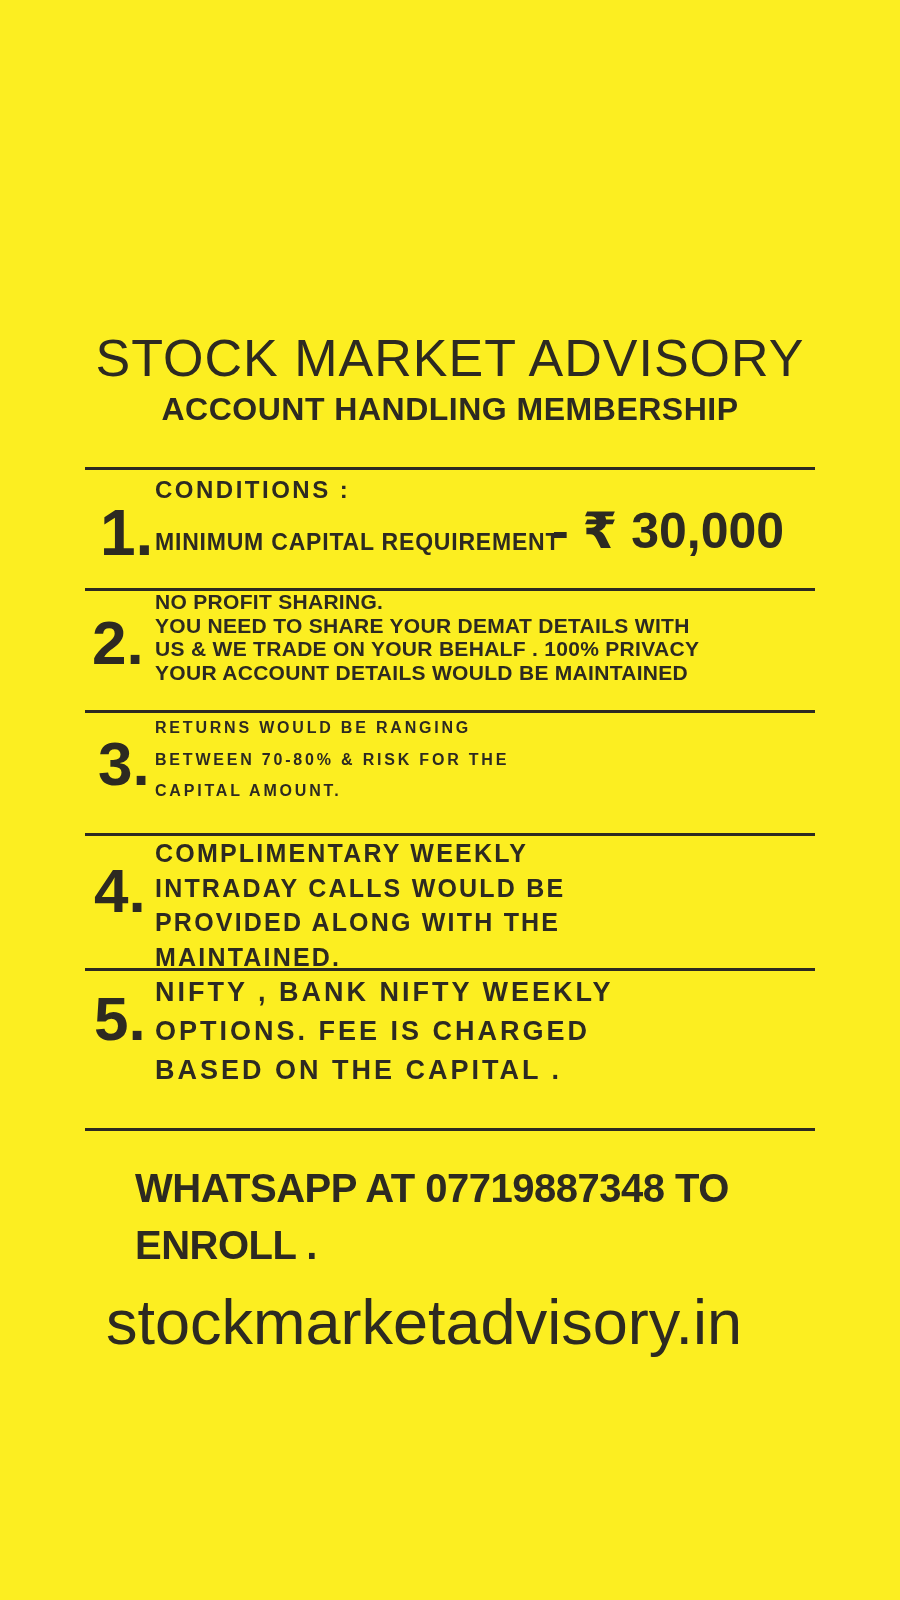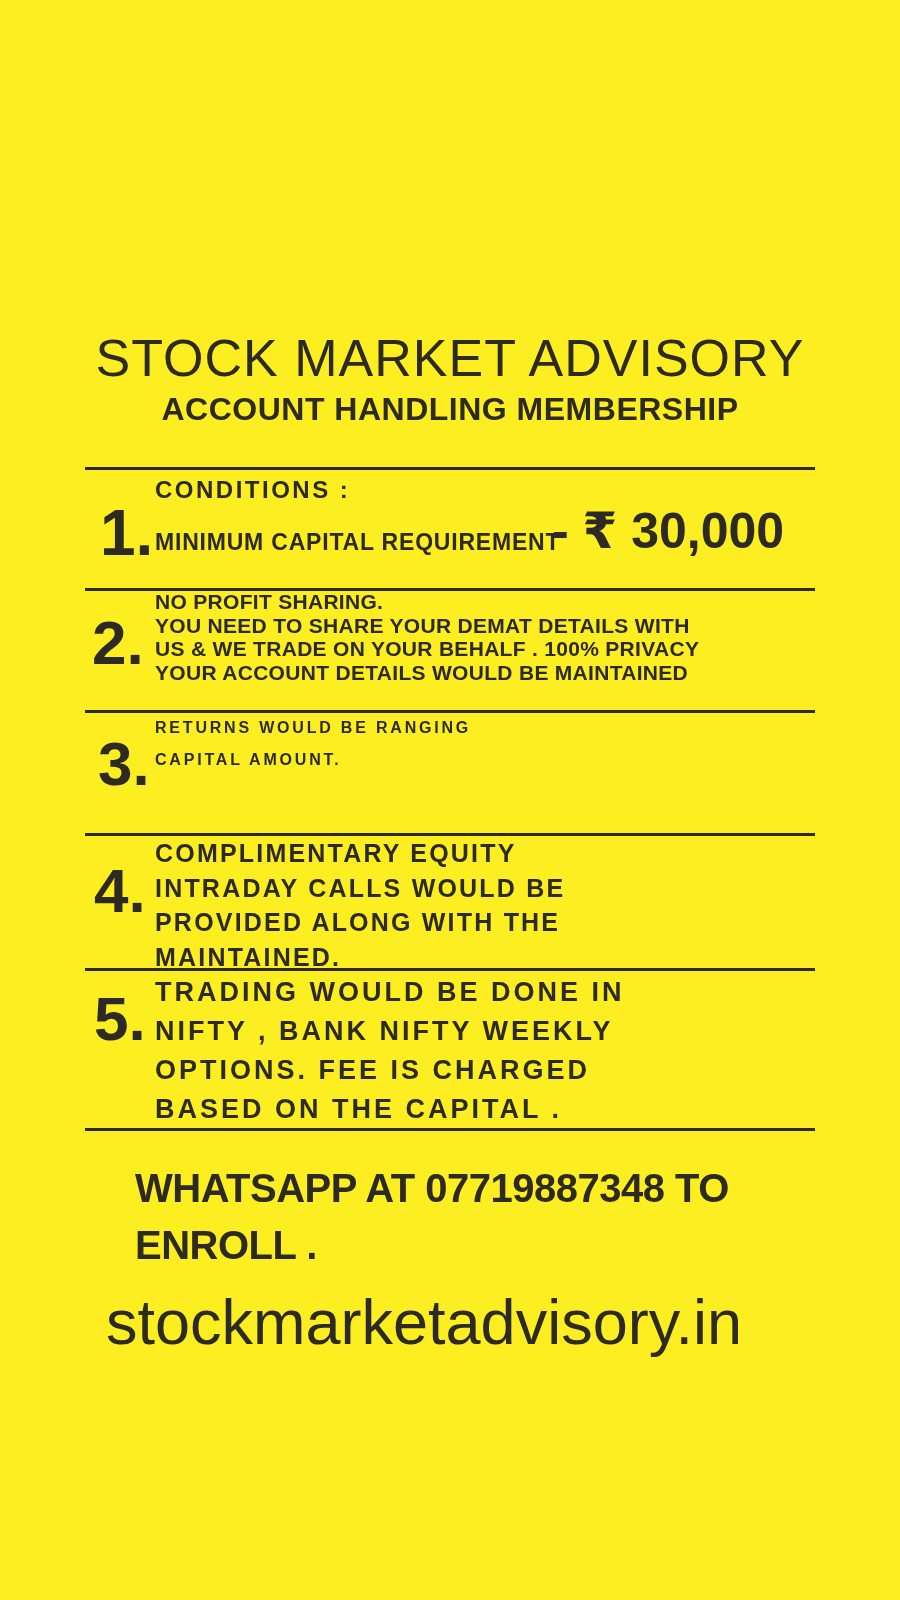--- a/index.html
+++ b/index.html
@@ -79,38 +79,38 @@
   <span>YOU NEED TO SHARE YOUR DEMAT DETAILS WITH</span>
   <span>US &amp; WE TRADE ON YOUR BEHALF . 100% PRIVACY</span>
   <span>YOUR ACCOUNT DETAILS WOULD BE MAINTAINED</span>
 </div>
 
 <div class="rule rule-3"></div>
 
 <div class="abs item-number num-3">3.</div>
 <div class="abs item-lines lines-3">
   <span>RETURNS WOULD BE RANGING</span>
+  <span>BETWEEN 70-80% &amp; RISK FOR THE</span>
   <span>CAPITAL AMOUNT.</span>
 </div>
 
 <div class="rule rule-4"></div>
 
 <div class="abs item-number num-4">4.</div>
 <div class="abs item-lines lines-4">
-  <span>COMPLIMENTARY EQUITY</span>
+  <span>COMPLIMENTARY WEEKLY</span>
   <span>INTRADAY CALLS WOULD BE</span>
   <span>PROVIDED ALONG WITH THE</span>
   <span>MAINTAINED.</span>
 </div>
 
 <div class="rule rule-5"></div>
 
 <div class="abs item-number num-5">5.</div>
 <div class="abs item-lines lines-5">
-  <span>TRADING WOULD BE DONE IN</span>
   <span>NIFTY , BANK NIFTY WEEKLY</span>
   <span>OPTIONS. FEE IS CHARGED</span>
   <span>BASED ON THE CAPITAL .</span>
 </div>
 
 <div class="rule rule-6"></div>
 
 <div class="abs contact">
   <span>WHATSAPP AT 07719887348 TO</span>
   <span>ENROLL .</span>

